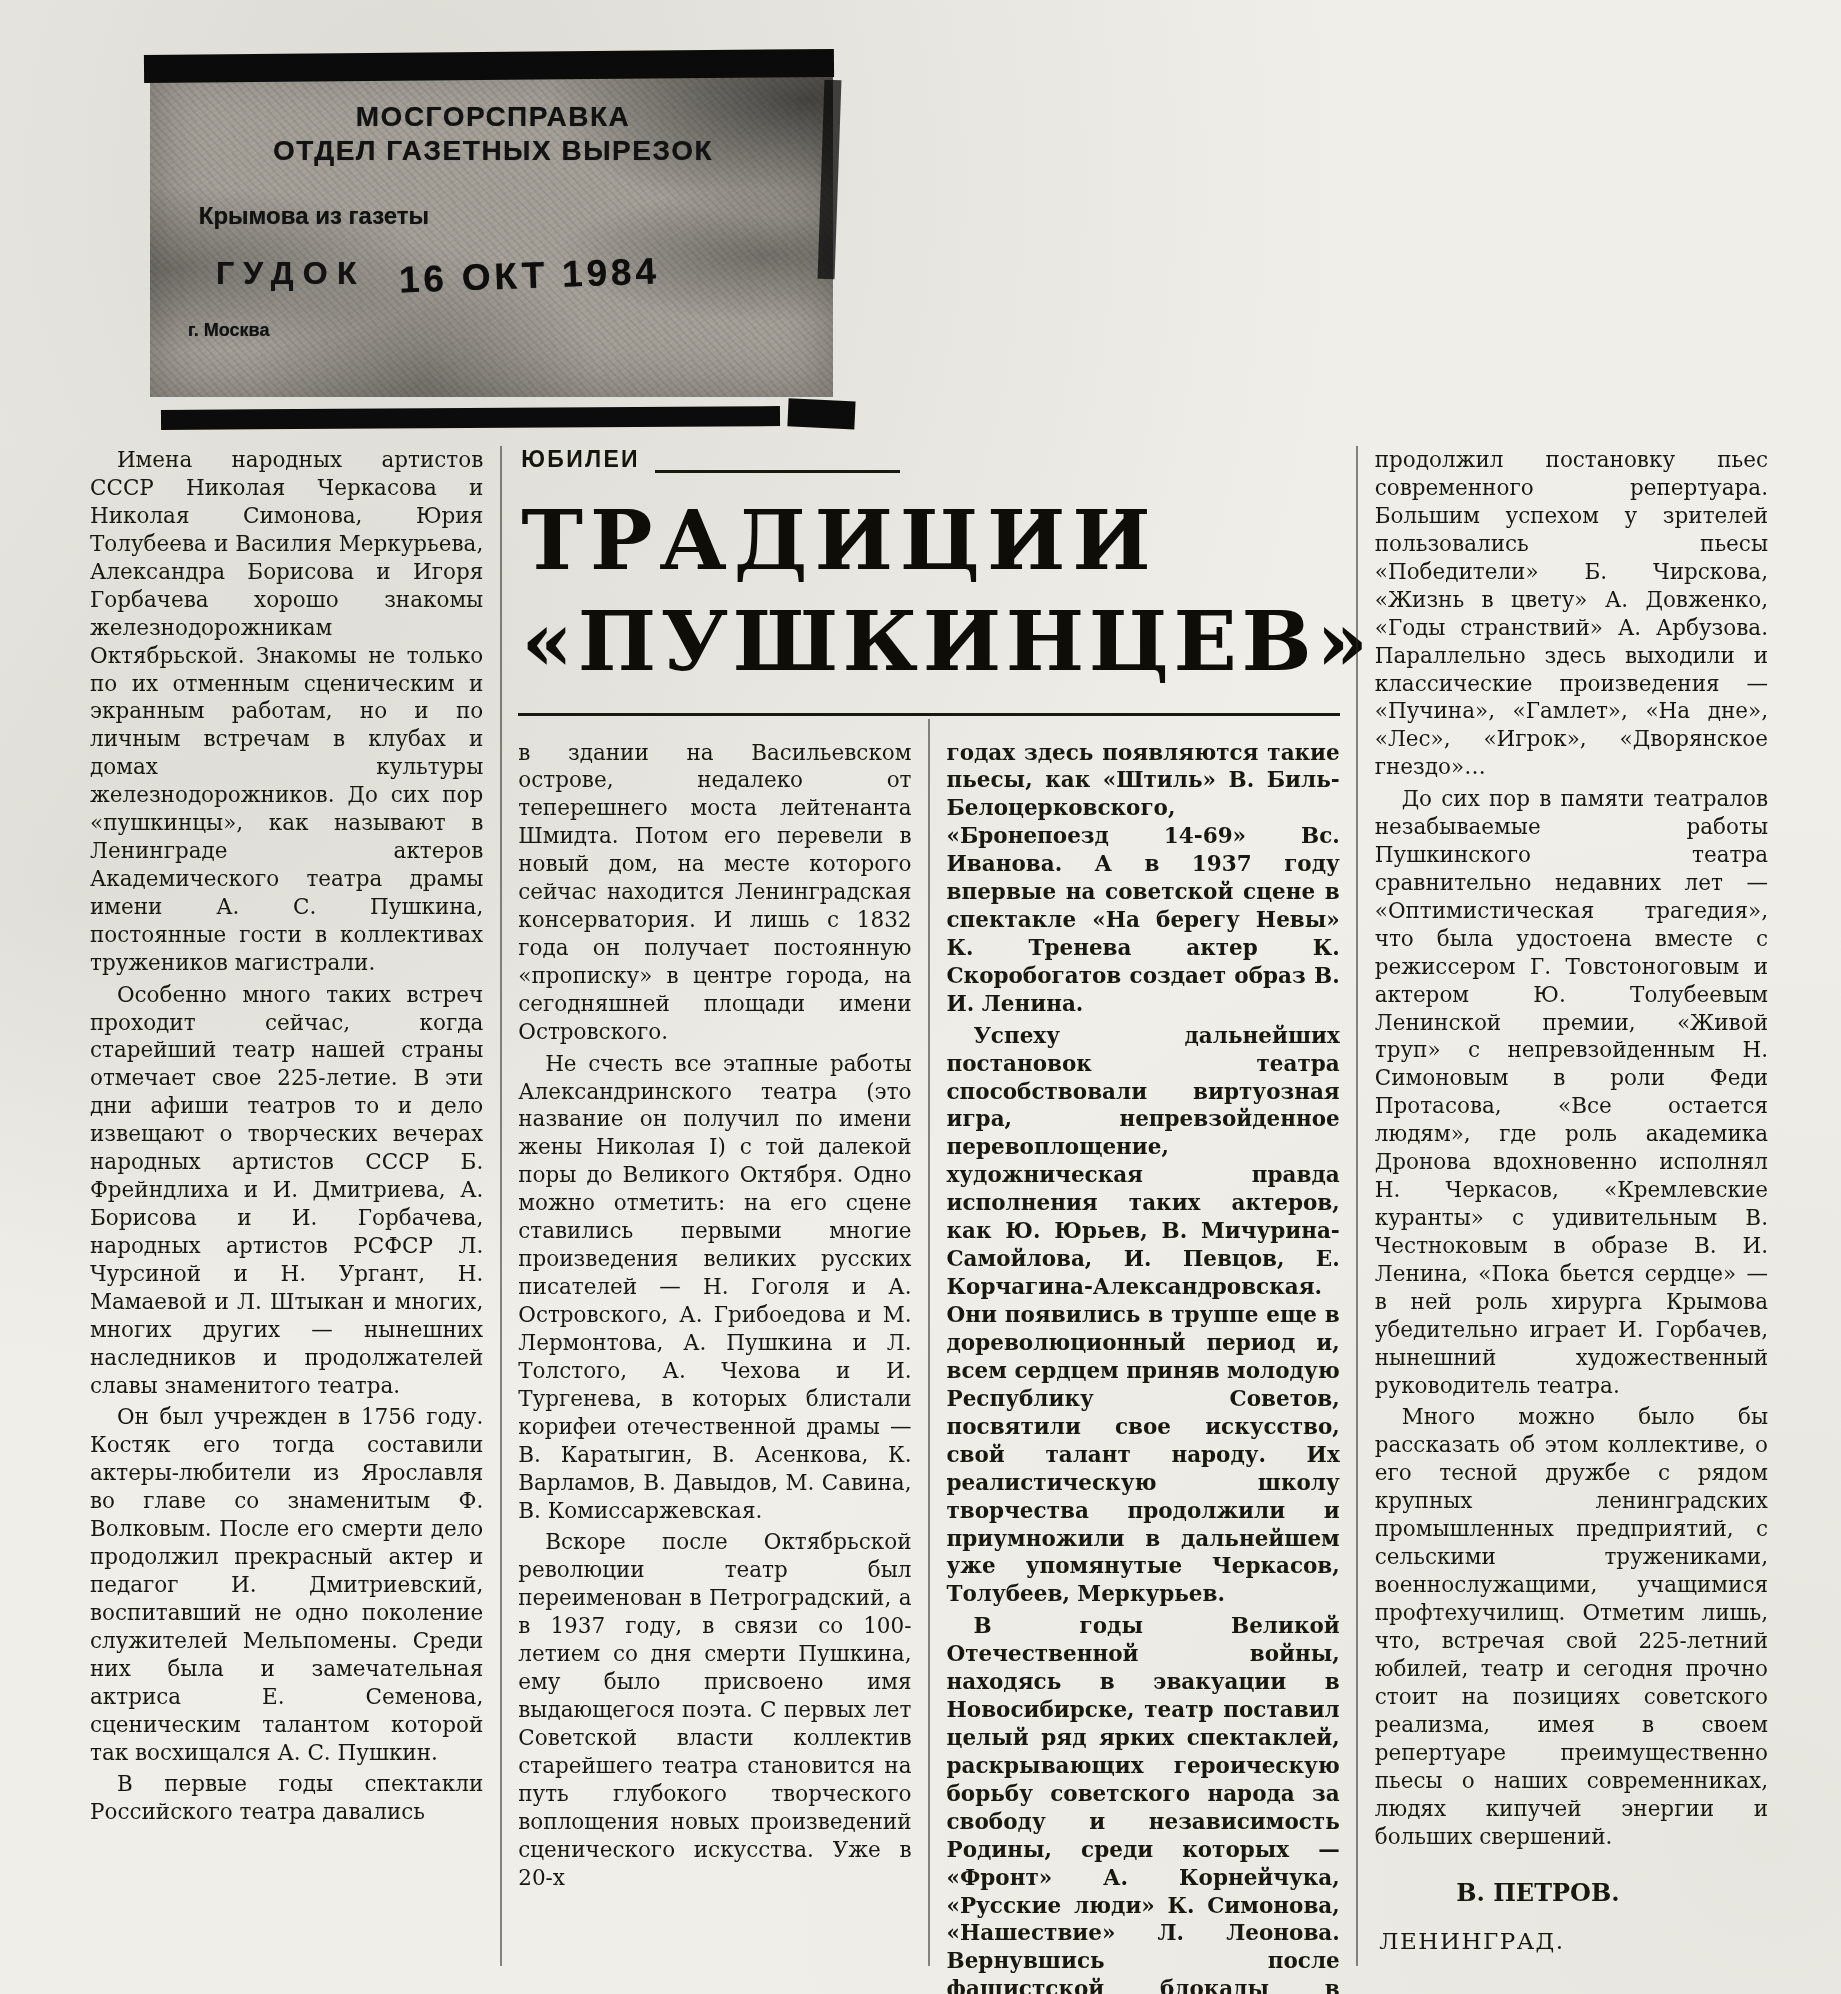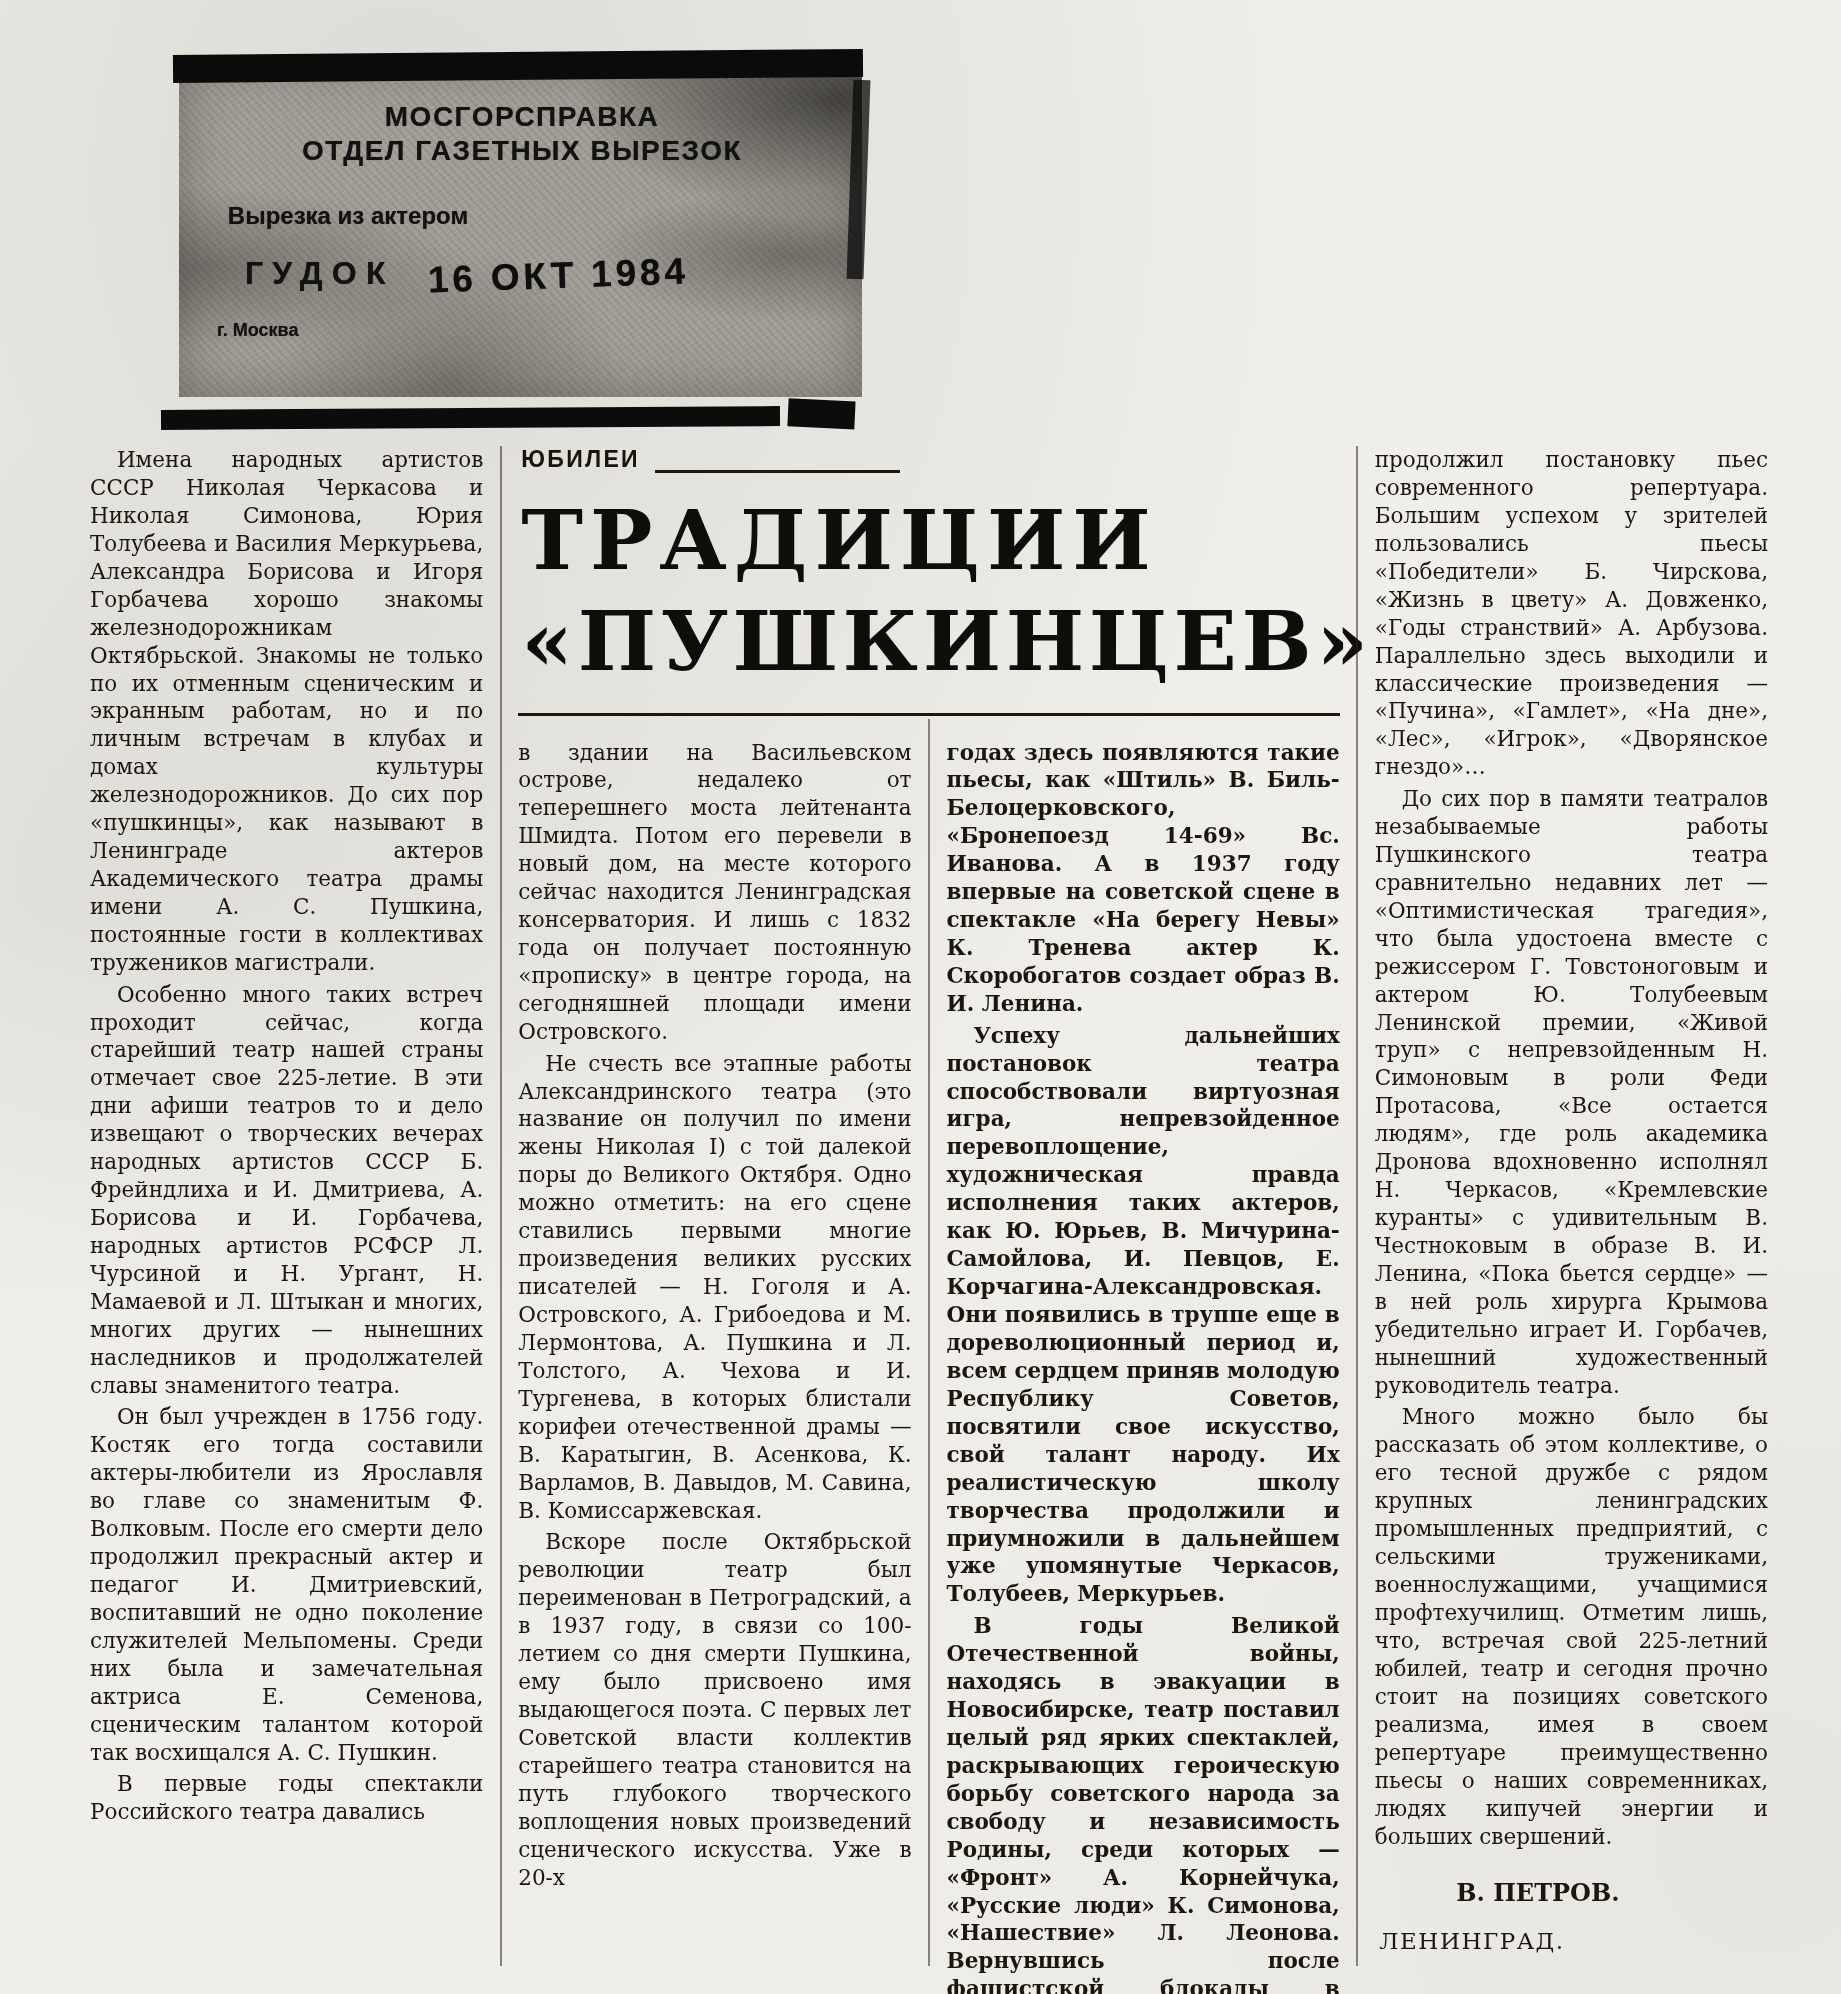--- a/index.html
+++ b/index.html
@@ -11,21 +11,21 @@
       radial-gradient(ellipse at 22% 9%, rgba(104,100,92,.14), transparent 46%),
       radial-gradient(ellipse at 4% 45%, rgba(110,106,98,.08), transparent 30%),
       radial-gradient(ellipse at 96% 92%, rgba(120,115,105,.07), transparent 40%);
     overflow:hidden;
     font-family:"DejaVu Serif", serif;
     color:#18150f;
   }
 
   
   .stamp{
-    position:absolute;left:179px;top:60px;width:683px;height:337px;
+    position:absolute;left:150px;top:60px;width:683px;height:337px;
     box-sizing:border-box;padding:40px 32px 13.8px 35px;
     color:#121212;
     font-family:"Liberation Sans", sans-serif;font-weight:700;
     background-color:#a29e96;
     background-image:
       radial-gradient(ellipse at 96% 12%, rgba(0,0,0,.55), transparent 28%),
       radial-gradient(ellipse at 90% 58%, rgba(0,0,0,.30), transparent 24%),
       radial-gradient(ellipse at 4% 62%, rgba(0,0,0,.28), transparent 28%),
       radial-gradient(ellipse at 40% 95%, rgba(0,0,0,.22), transparent 30%),
       repeating-linear-gradient(47deg, rgba(0,0,0,.07) 0 2.3px, transparent 2.3px 6.1px),
@@ -91,21 +91,21 @@
   .dateline{margin-top:18.4px;font-size:23px;letter-spacing:1.5px;margin-left:4.6px;}
 </style>
 </head>
 <body>
 
 <div class="page">
 
   <div class="stamp">
     <div class="s-center">МОСГОРСПРАВКА</div>
     <div class="s-center">ОТДЕЛ ГАЗЕТНЫХ ВЫРЕЗОК</div>
-    <div class="s-clip">Вырезка из актером</div>
+    <div class="s-clip">Крымова из газеты</div>
     <div class="s-paper-row">
       <span class="s-paper">ГУДОК</span>
       <span class="s-date">16 ОКТ 1984</span>
     </div>
     <div class="s-city">г. Москва</div>
   </div>
   <div class="stamp-bar"></div>
 
   <div class="article">
     <div class="sep sep-1"></div>

